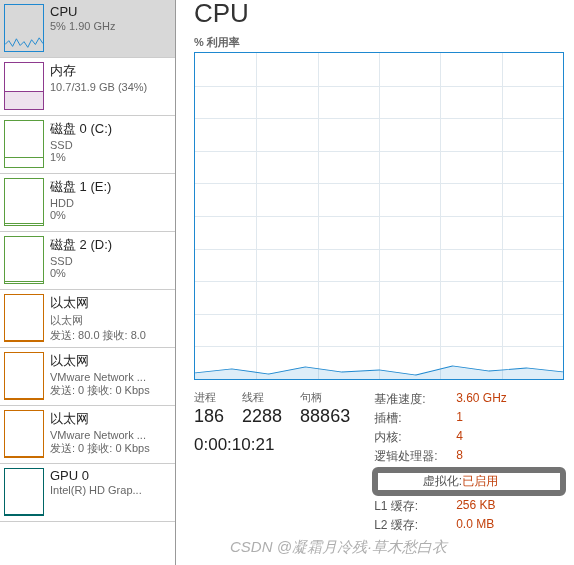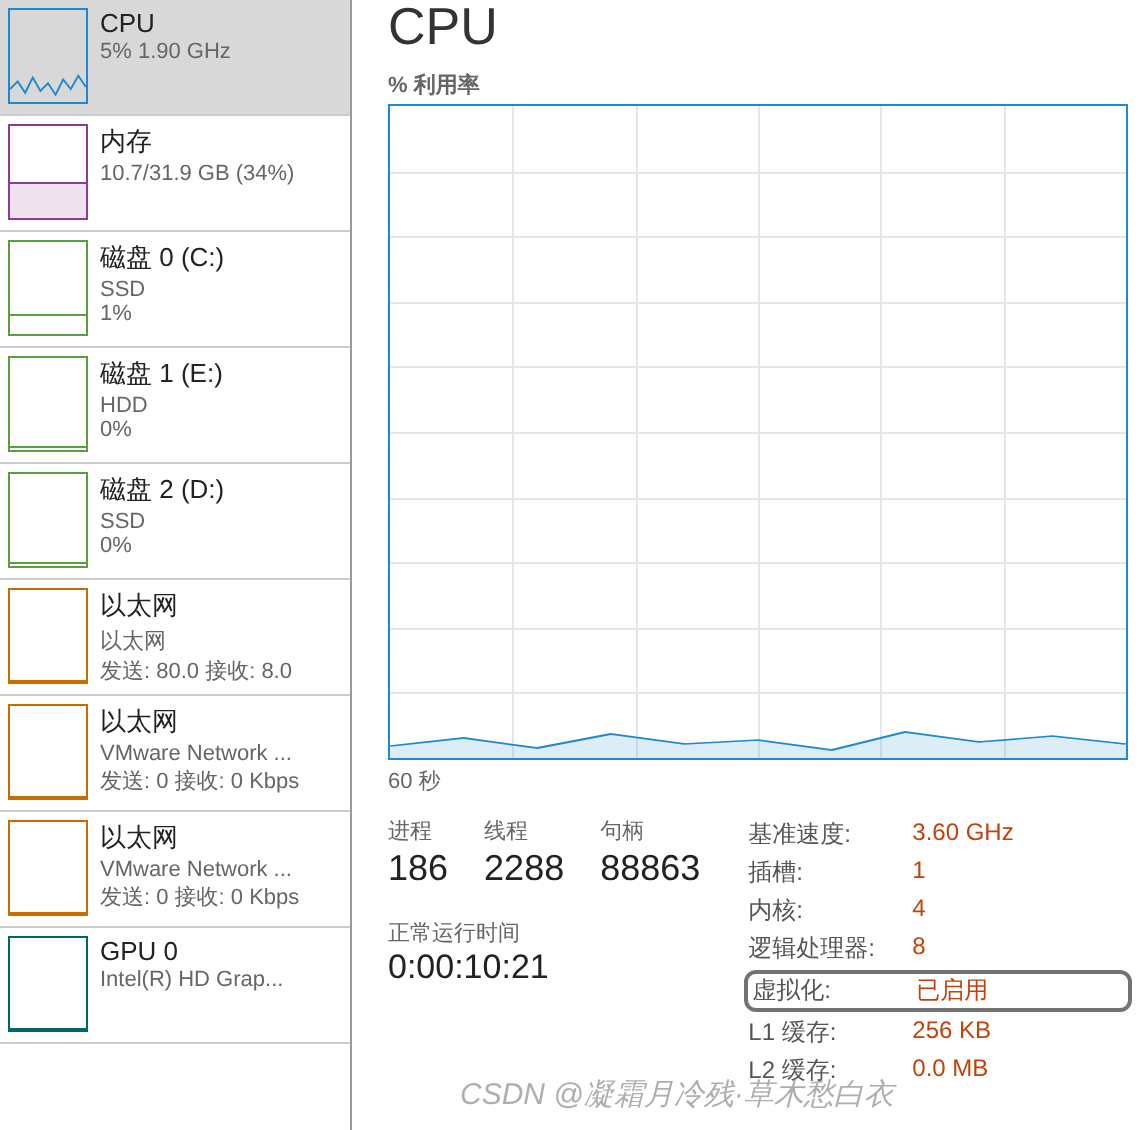--- a/index.html
+++ b/index.html
@@ -39,21 +39,21 @@
 
 .stats { margin-top: 10px; display: flex; gap: 24px; }
 .stats-left { display: flex; flex-direction: column; gap: 8px; }
 .stat-row { display: flex; gap: 18px; }
 .stat-block .lbl { font-size: 11px; color: #666; }
 .stat-block .val { font-size: 18px; color: #222; margin-top: 1px; }
 .stats-right { font-size: 12px; flex: 1; }
 .kv { display: flex; padding: 1px 0; }
 .kv .k { width: 82px; color: #555; }
 .kv .v { color: #c2410c; }
-.hl { border: 2px solid #737373; border-radius: 6px; padding: 0 2px; margin: 1px -2px; }
+.hl { border: 6px solid #737373; border-radius: 6px; padding: 0 2px; margin: 1px -2px; text-align: right; }
 .uptime-lbl { font-size: 11px; color: #666; margin-top: 6px; }
 .uptime-val { font-size: 17px; color: #222; }
 
 .watermark { position: absolute; bottom: 8px; left: 230px; font-size: 15px; color: rgba(120,120,120,0.6); white-space: nowrap; pointer-events: none; font-style: italic; }
 </style>
 </head>
 <body>
 
 <div class="container">
   <div class="sidebar">
@@ -168,40 +168,38 @@
         <div class="grid-line-v" style="left:50%"></div>
         <div class="grid-line-v" style="left:66.6%"></div>
         <div class="grid-line-v" style="left:83.3%"></div>
       <div class="chart-line">
         <svg viewBox="0 0 100 30" preserveAspectRatio="none">
             <path d="M0,24 L10,20 L20,25 L30,18 L40,23 L50,21 L60,26 L70,17 L80,22 L90,19 L100,23 L100,30 L0,30 Z" fill="rgba(30,136,208,0.15)"></path>
             <path d="M0,24 L10,20 L20,25 L30,18 L40,23 L50,21 L60,26 L70,17 L80,22 L90,19 L100,23" stroke="#1e88d0" fill="none" stroke-width="0.8"></path>
           </svg>
       </div>
     </div>
-    <div class="chart-axis">60 秒</div>
 
     <div class="stats">
       <div class="stats-left">
         <div class="stat-row">
           <div class="stat-block">
             <div class="lbl">进程</div>
             <div class="val">186</div>
           </div>
           <div class="stat-block">
             <div class="lbl">线程</div>
             <div class="val">2288</div>
           </div>
           <div class="stat-block">
             <div class="lbl">句柄</div>
             <div class="val">88863</div>
           </div>
         </div>
         <div>
-          <div class="uptime-lbl">正常运行时间</div>
           <div class="uptime-val">0:00:10:21</div>
         </div>
       </div>
       <div class="stats-right">
         <div class="kv">
             <div class="k">基准速度:</div>
             <div class="v">3.60 GHz</div>
           </div>
         <div class="kv">
             <div class="k">插槽:</div>

